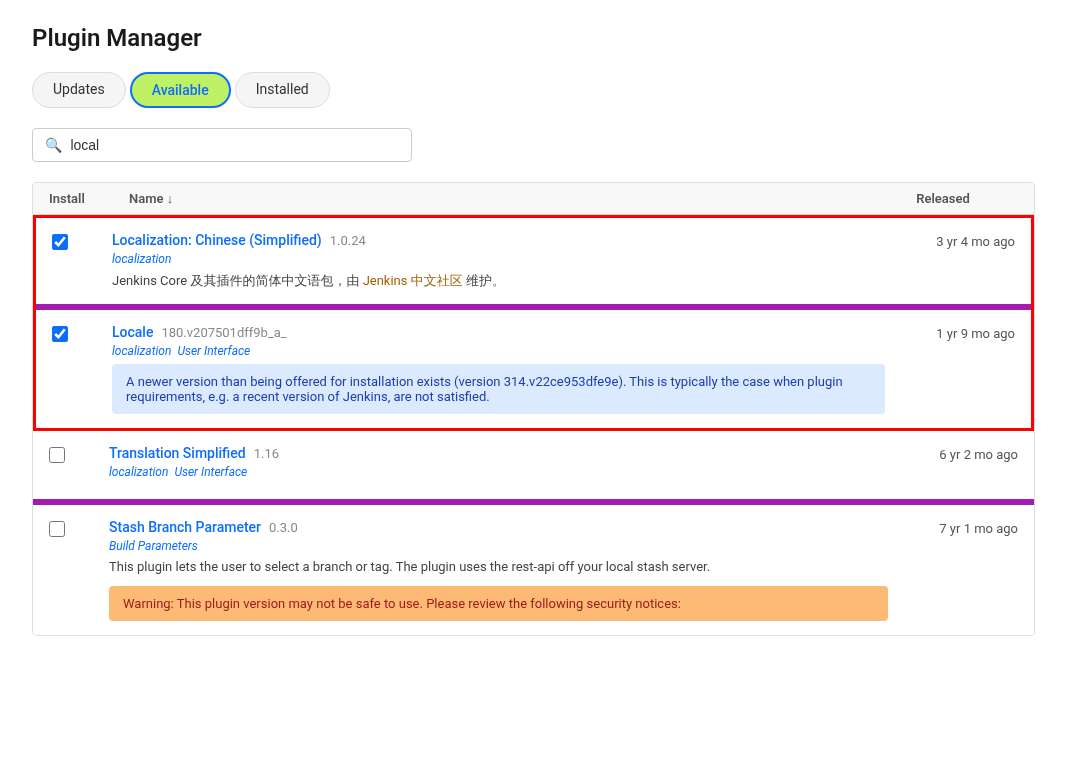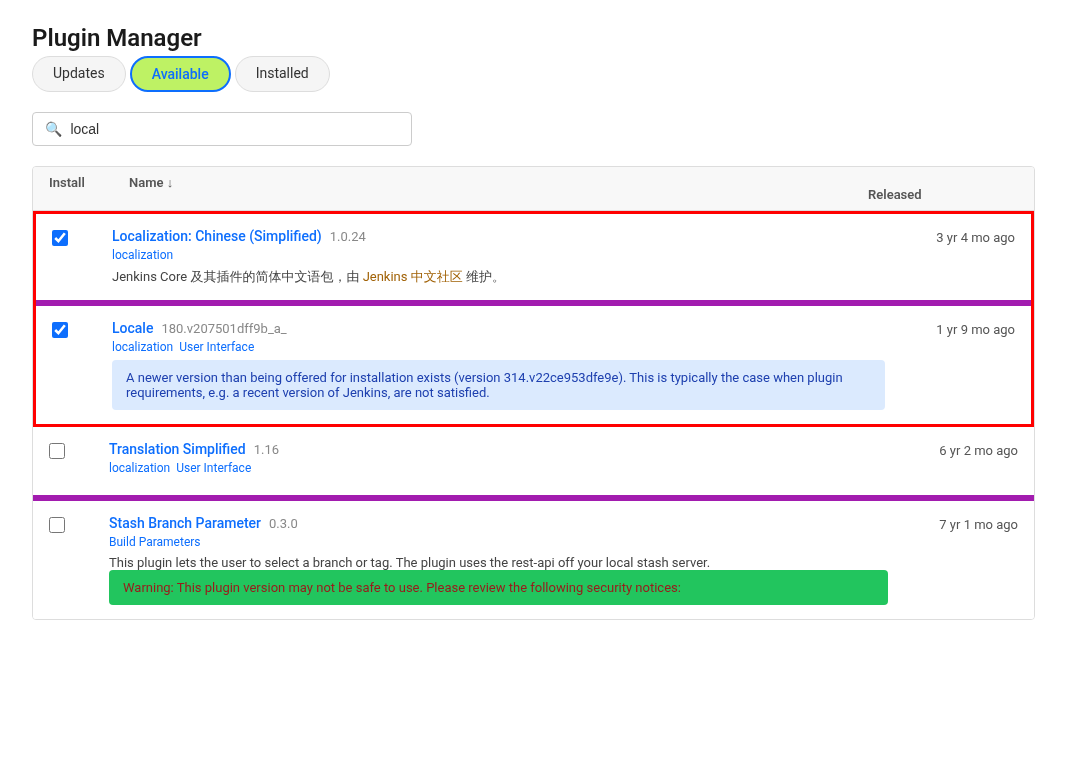--- a/index.html
+++ b/index.html
@@ -9,21 +9,21 @@
       color: #333;
       font-size: 14px;
     }
     .page-container {
       padding: 24px 32px;
       max-width: 1067px;
     }
     .page-title {
       font-size: 24px;
       font-weight: 600;
-      margin-bottom: 4px;
+      margin-bottom: 20px;
       color: #1a1a1a;
     }
     .tabs {
       display: flex;
       gap: 4px;
       margin-bottom: 20px;
     }
     .tab {
       padding: 8px 20px;
       border-radius: 20px;
@@ -67,21 +67,21 @@
       display: flex;
       padding: 8px 16px;
       background: #f8f8f8;
       border-bottom: 1px solid #ddd;
       font-weight: 600;
       font-size: 13px;
       color: #555;
     }
     .col-install { width: 80px; }
     .col-name { flex: 1; }
-    .col-released { width: 150px; text-align: left; margin-top: 12px; }
+    .col-released { width: 150px; text-align: center; }
     .plugin-list {
       border: 1px solid #ddd;
       border-radius: 4px;
       overflow: hidden;
     }
     .plugin-checkbox {
       width: 60px;
       padding-top: 2px;
       flex-shrink: 0;
     }
@@ -106,20 +106,21 @@
       text-decoration: none;
     }
     .plugin-version {
       color: #888;
       font-size: 13px;
     }
     .plugin-tags {
       display: flex;
       gap: 6px;
       margin-bottom: 6px;
+      font-style: italic;
     }
     .tag {
       color: #0d6efd;
       font-size: 12px;
       cursor: pointer;
       text-decoration: none;
     }
     .plugin-desc {
       font-size: 13px;
       color: #444;
@@ -138,24 +139,24 @@
       flex-shrink: 0;
     }
     .info-box {
       background: #dbeafe;
       border-radius: 4px;
       padding: 10px 14px;
       font-size: 13px;
       color: #1e40af;
     }
     .warning-box-red {
-      background: #22c55e;
+      background: #fdba74;
       border-radius: 4px;
       padding: 10px 14px;
-      margin-top: 0;
+      margin-top: 12px;
       font-size: 13px;
       color: #991b1b;
     }
     .section-highlighted {
       border: 3px solid red;
       margin: 0;
     }
     .plugin-row-inner {
       display: flex;
       width: 100%;

